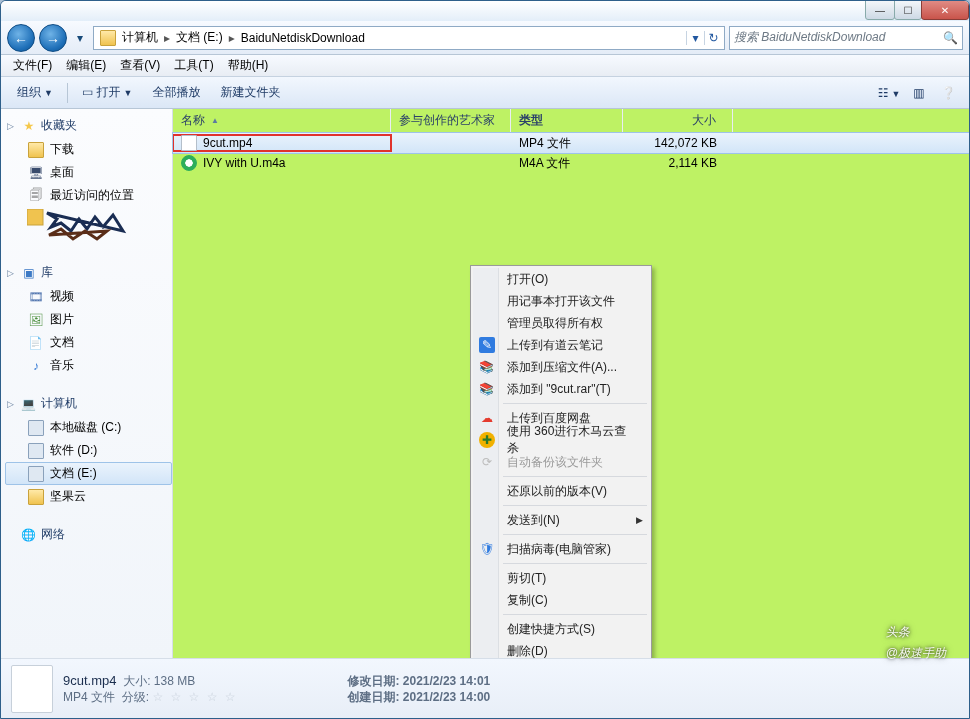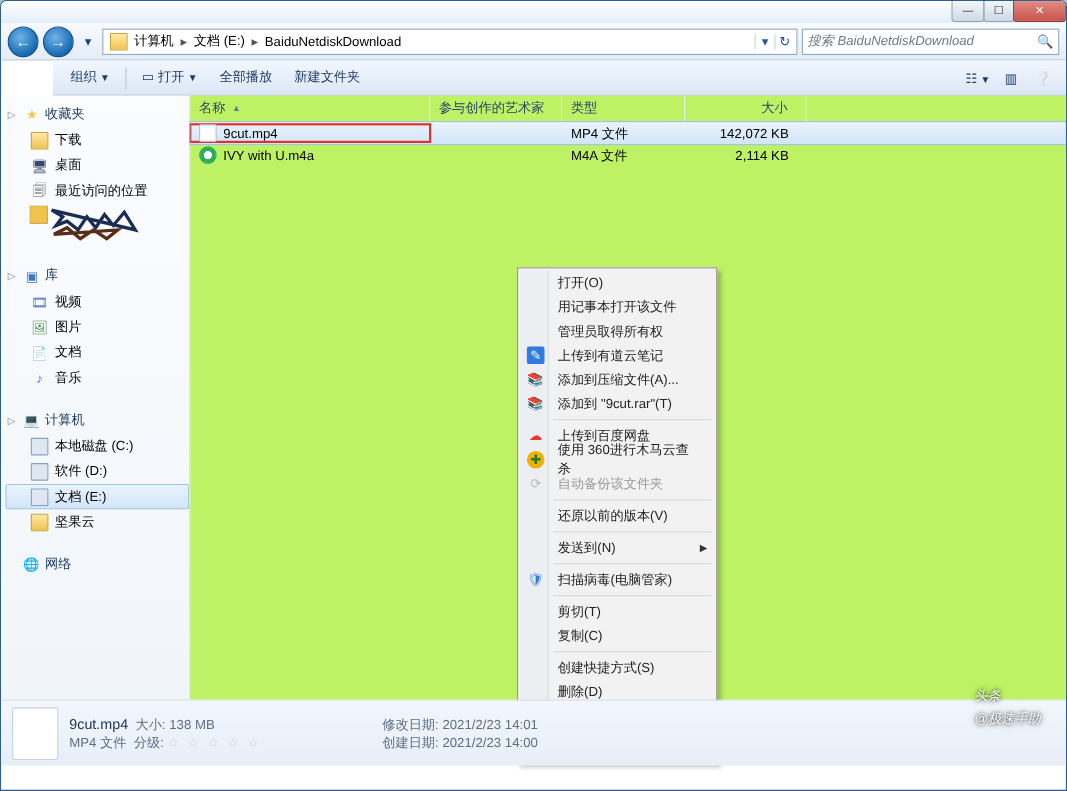--- a/index.html
+++ b/index.html
@@ -25,21 +25,21 @@
 .addressbar .spacer { flex:1; }
 .addr-end { width:18px; text-align:center; border-left:1px solid #c7d4e2; color:#2258a0; }
 .searchbox { width: 234px; height: 24px; border: 1px solid #8faac5; background: #fff; display:flex; align-items:center; padding:0 4px; color:#6d7985; font-style: italic; }
 .searchbox .sicon { margin-left:auto; font-style:normal; color:#4a6b9a; }
 
 
 .menubar { height: 22px; background: linear-gradient(#f7faff,#e8edf4); border-bottom: 1px solid #c5d2e0; display: flex; align-items: center; padding: 0 6px; gap: 2px; }
 .menubar span { padding: 2px 6px; }
 
 
-.toolbar { height: 32px; background: linear-gradient(#f2f7fe,#dbe7f6); border-bottom: 1px solid #b7c6d6; display:flex; align-items: center; padding: 0 8px; gap: 4px; color:#1f3b66;margin-left:47px; }
+.toolbar { height: 32px; background: linear-gradient(#f2f7fe,#dbe7f6); border-bottom: 1px solid #b7c6d6; display:flex; align-items: center; padding: 0 8px; gap: 4px; color:#1f3b66; }
 .toolbar .tb { padding: 4px 8px; }
 .toolbar .arrow { font-size:9px; color:#1f3b66; padding-left:3px; }
 .toolbar .sep { width:1px; height:20px; background:#b7c6d6; margin:0 2px; }
 .toolbar .right { margin-left:auto; display:flex; align-items:center; gap:6px; color:#1f3b66; }
 .toolbar .right .icon { width:24px; text-align:center; }
 
 
 .body { display:flex; height: calc(100% - 20px - 34px - 22px - 32px - 60px); }
 .sidebar { width: 172px; background: linear-gradient(#fbfcfe,#f1f5fa); border-right: 1px solid #d6dee8; padding: 6px 0 6px 4px; overflow:hidden; }
 .tree-group { margin-bottom: 16px; }
@@ -58,21 +58,21 @@
 .ico.pic { color:#4c8f3d; }
 .ico.net { color:#3b76b6; }
 .thumb-row { padding:2px 2px 2px 22px; }
 .thumb-row svg { width:100px; height:32px; }
 
 .main { flex:1; background:#bef264; position:relative; }
 .col-headers { height: 24px; border-bottom: 1px solid #e4e9ef; display:flex; align-items:center; color:#2b4169; }
 .col { padding: 0 8px; border-right:1px solid #e9edf2; height:100%; display:flex; align-items:center; }
 .col.name { width: 218px; }
 .col.artist { width: 120px; }
-.col.type { width: 112px; }
+.col.type { width: 112px; font-weight: bold; }
 .col.size { width: 110px; justify-content:flex-end; padding-right: 16px; }
 .sort-arrow { font-size:8px; color:#5d7ba1; margin-left:6px; }
 
 .row { height: 20px; display:flex; align-items:center; }
 .row .cell { padding: 0 8px; }
 .row .cell.name { width: 218px; display:flex; align-items:center; gap:6px; }
 .row .cell.artist { width:120px; }
 .row .cell.type { width:112px; }
 .row .cell.size { width:110px; text-align:right; padding-right:16px; }
 .row.selected { background: linear-gradient(#eaf3fc,#d2e5f8); outline:1px solid #9ec3e8; }
@@ -90,21 +90,21 @@
 .ctx-item .sub { position:absolute; right:6px; font-size:9px; color:#333; }
 .ctx-item .cicon { position:absolute; left:6px; width:16px; height:16px; display:flex; align-items:center; justify-content:center; font-size:12px; }
 .ctx-item.red-highlight { outline: 2px solid #e0322b; outline-offset: 0; }
 
 
 .details { height: 60px; border-top:1px solid #d6dee8; background: linear-gradient(#f2f7fe,#e8eef7); display:flex; align-items:center; padding: 16px 10px; gap:10px; position:relative; }
 .details .big-ico { width:42px; height:48px; background:#fff; border:1px solid #c7d0da; border-radius:2px; }
 .details .info { color:#2b4169; line-height:16px; }
 .details .info .title { font-size:13px; color:#1b2e4e; }
 .details .info .meta { color:#5d6e84; }
-.details .dates { color:#5d6e84; line-height:16px; margin-left: 100px; }
+.details .dates { color:#5d6e84; line-height:16px; margin-left: 100px; font-weight: bold; }
 .stars { color:#c9d2dc; letter-spacing:2px; }
 
 .watermark { position:absolute; right: 24px; bottom: 56px; color: rgba(255,255,255,.92); font-size: 22px; font-weight: 500; font-style: italic; text-shadow: 0 0 3px rgba(0,0,0,.65), 0 0 6px rgba(0,0,0,.55); pointer-events:none; }
 .watermark .kicker { font-size:12px; display:block; margin-bottom:-4px; }
 </style>
 </head>
 <body>
 
 <div class="window">
 
@@ -130,20 +130,27 @@
       <span class="spacer"></span>
       <span class="addr-end">▾</span>
       <span class="addr-end">↻</span>
     </div>
     <div class="searchbox">
       <span>搜索 BaiduNetdiskDownload</span>
       <span class="sicon">🔍</span>
     </div>
   </div>
 
+  <div class="menubar">
+    <span>文件(F)</span>
+    <span>编辑(E)</span>
+    <span>查看(V)</span>
+    <span>工具(T)</span>
+    <span>帮助(H)</span>
+  </div>
 
   <div class="toolbar">
     <span class="tb"><span>组织</span><span class="arrow">▼</span></span>
     <span class="sep"></span>
     <span class="tb">▭ <span>打开</span><span class="arrow">▼</span></span>
     <span class="tb">全部播放</span>
     <span class="tb">新建文件夹</span>
     <div class="right">
       <span class="icon"><span>☷</span><span class="arrow">▼</span></span>
       <span class="icon">▥</span>

